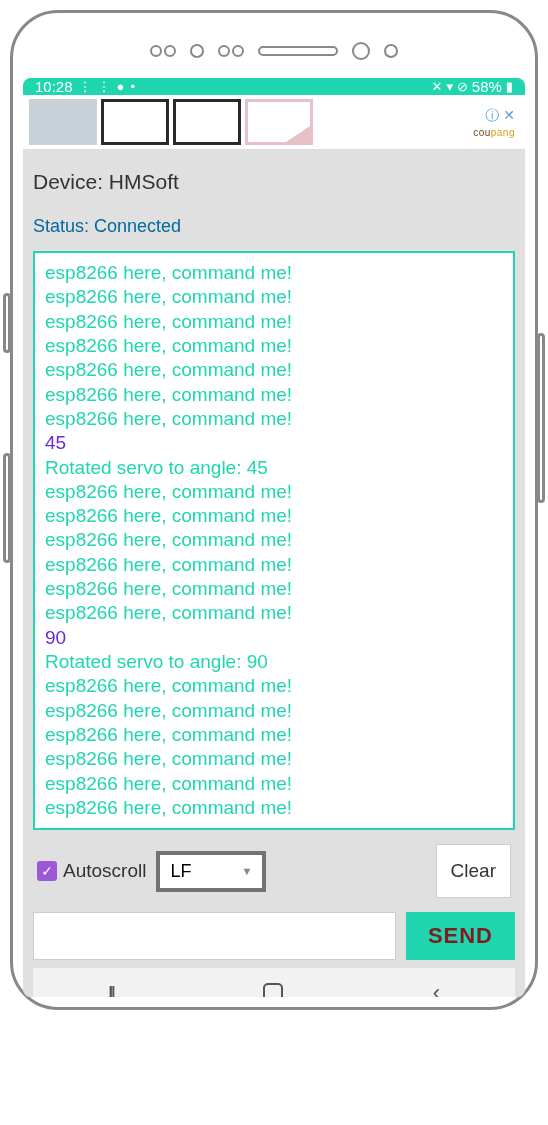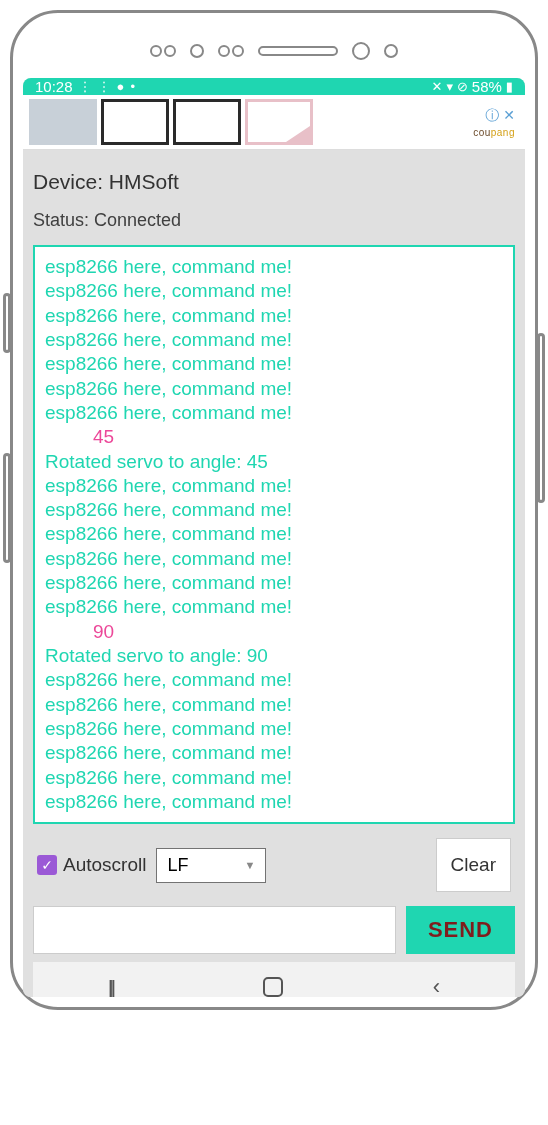--- a/index.html
+++ b/index.html
@@ -144,37 +144,37 @@
     color: #fff;
     font-size: 22px;
     font-weight: 600;
     padding: 10px 8px;
     border: none;
     letter-spacing: 0.5px;
     cursor: pointer;
   }
 
   .status-row {
-    margin-top: 16px;
+    margin-top: 22px;
     font-size: 18px;
-    color: #404040;
+    color: #0369a1;
   }
 
   .console {
     margin-top: 14px;
     background: #fff;
     border: 2px solid #1fd6b1;
     flex: 1;
     padding: 8px 10px;
     overflow: hidden;
     font-size: 19px;
     line-height: 1.28;
   }
   .console .rx { color: #1fd6b1; }
-  .console .tx { color: #ec4899; margin-left: 48px; }
+  .console .tx { color: #6d28d9; }
 
   .controls-row {
     display: flex;
     align-items: center;
     gap: 10px;
     margin-top: 14px;
     padding: 0 4px;
   }
   .checkbox-wrap {
     display: flex;
@@ -188,21 +188,21 @@
     background: #9b59d6;
     border-radius: 3px;
     display: flex;
     align-items: center;
     justify-content: center;
     color: #fff;
     font-size: 14px;
   }
   .select-box {
     background: #fff;
-    border: 1px solid #737373;
+    border: 4px solid #737373;
     padding: 6px 10px;
     font-size: 18px;
     display: flex;
     align-items: center;
     gap: 30px;
     min-width: 110px;
     justify-content: space-between;
   }
   .select-box .arrow { color: #888; font-size: 11px; }
   .clear-btn {

